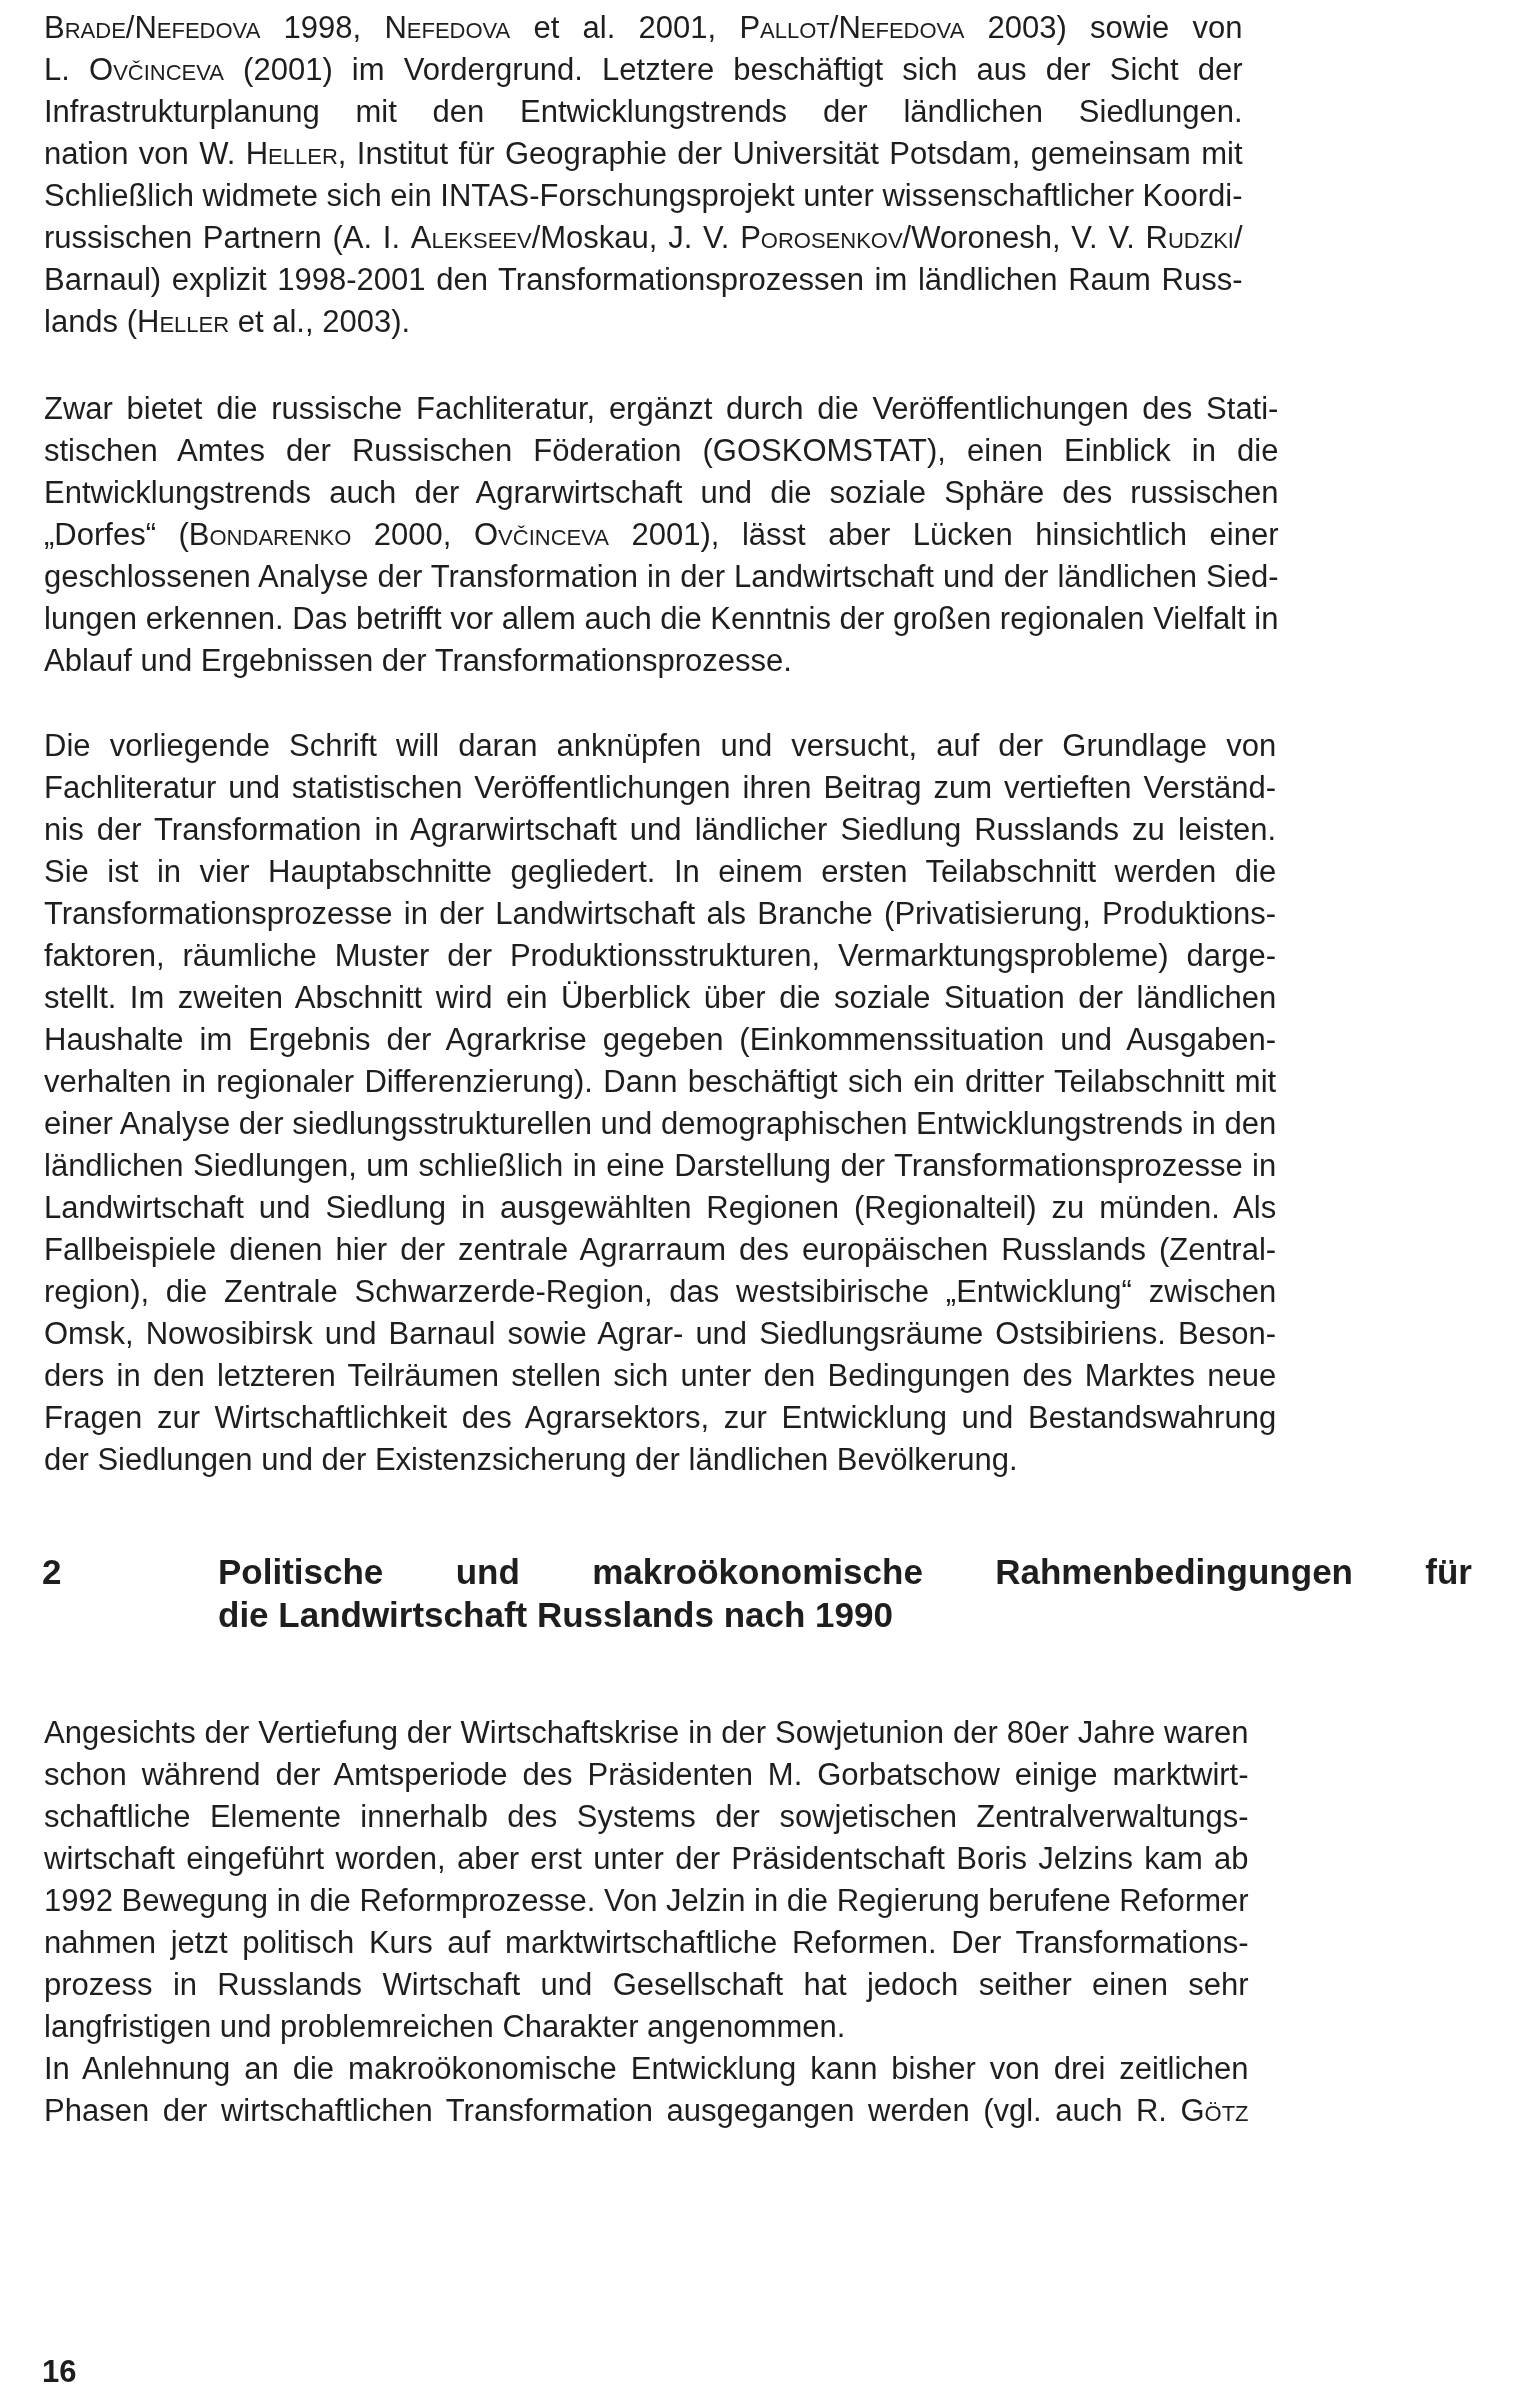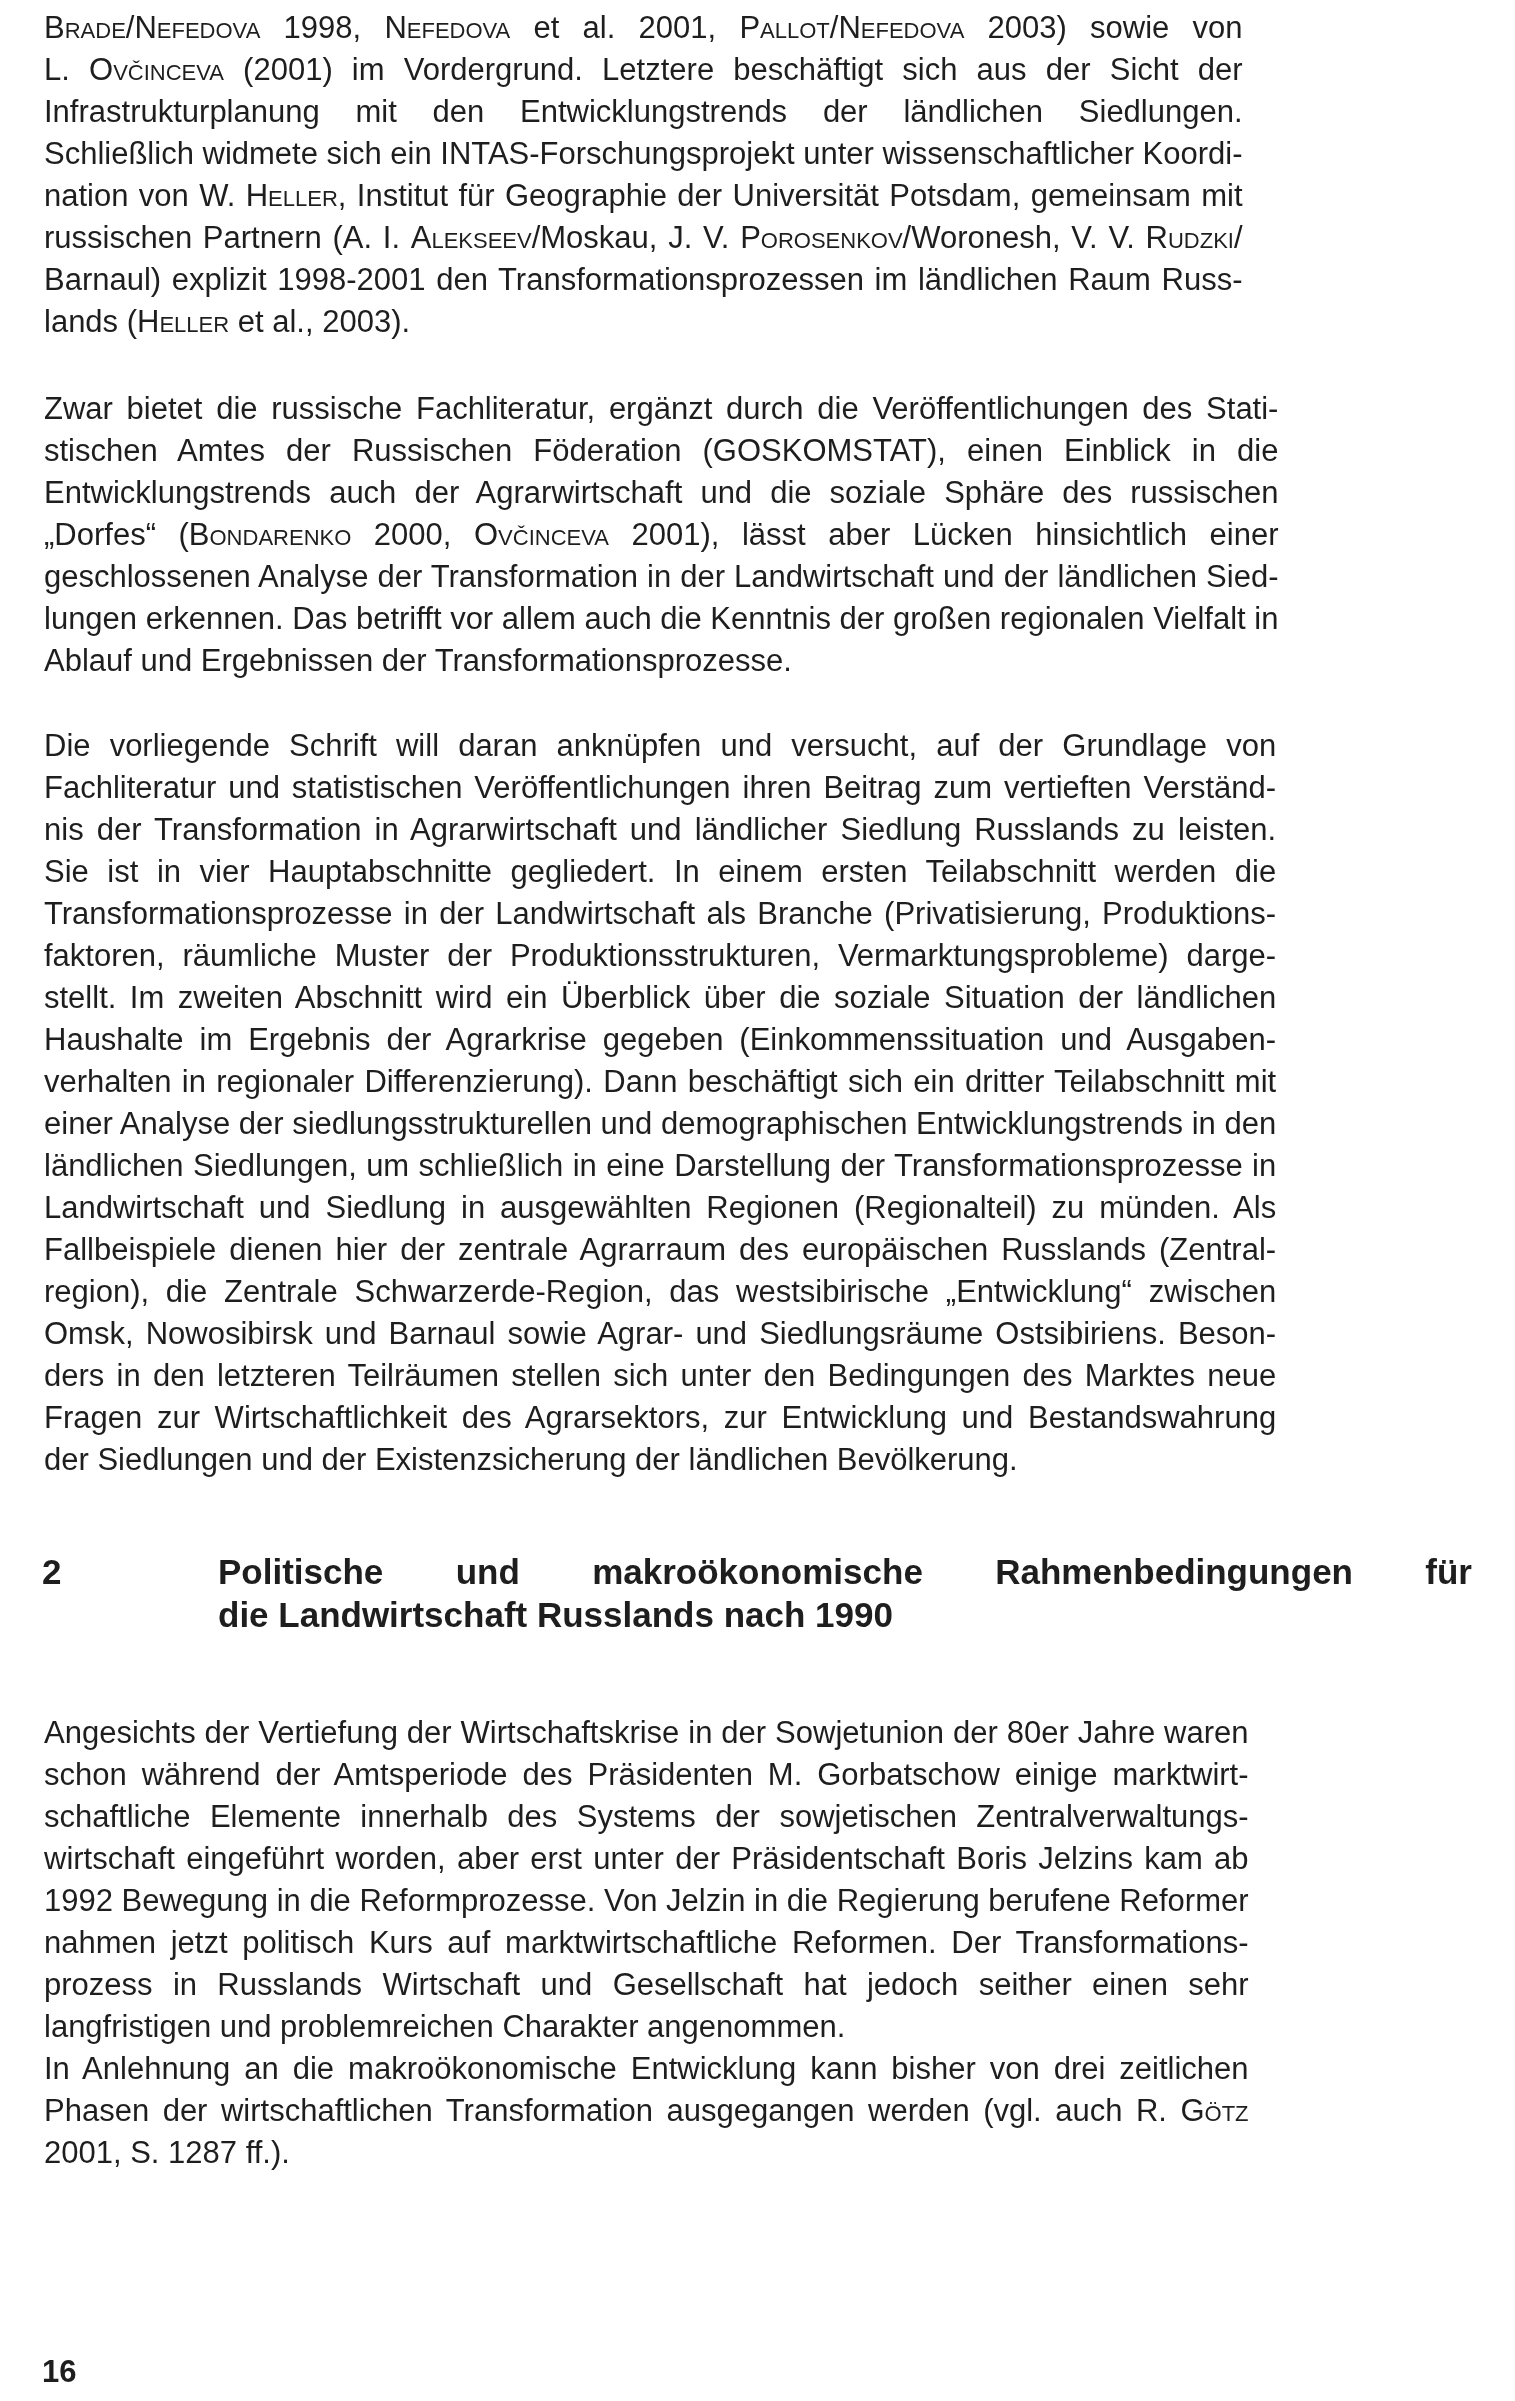--- a/index.html
+++ b/index.html
@@ -31,22 +31,22 @@
   #pagenum { position: absolute; left: 0; top: 2353px; font-size: 31px; line-height: 38px; font-weight: bold; }
 </style>
 </head>
 <body>
 
 <div class="page">
   <div id="p1" class="para">
       <span class="line"><span class="sc">Brade</span><span>/</span><span class="sc">Nefedova</span><span> 1998, </span><span class="sc">Nefedova</span><span> et al. 2001, </span><span class="sc">Pallot</span><span>/</span><span class="sc">Nefedova</span><span> 2003) sowie von</span></span>
       <span class="line"><span>L. </span><span class="sc">Ovčinceva</span><span> (2001) im Vordergrund. Letztere beschäftigt sich aus der Sicht der</span></span>
       <span class="line"><span>Infrastrukturplanung mit den Entwicklungstrends der ländlichen Siedlungen.</span></span>
+      <span class="line"><span>nation von W. </span><span class="sc">Heller</span><span>, Institut für Geographie der Universität Potsdam, gemeinsam mit</span></span>
       <span class="line"><span>Schließlich widmete sich ein INTAS-Forschungsprojekt unter wissenschaftlicher Koordi-</span></span>
-      <span class="line"><span>nation von W. </span><span class="sc">Heller</span><span>, Institut für Geographie der Universität Potsdam, gemeinsam mit</span></span>
       <span class="line"><span>russischen Partnern (A. I. </span><span class="sc">Alekseev</span><span>/Moskau, J. V. </span><span class="sc">Porosenkov</span><span>/Woronesh, V. V. </span><span class="sc">Rudzki</span><span>/</span></span>
       <span class="line"><span>Barnaul) explizit 1998-2001 den Transformationsprozessen im ländlichen Raum Russ-</span></span>
       <span class="line last"><span>lands (</span><span class="sc">Heller</span><span> et al., 2003).</span></span>
     </div>
   <div id="p2" class="para">
       <span class="line"><span>Zwar bietet die russische Fachliteratur, ergänzt durch die Veröffentlichungen des Stati-</span></span>
       <span class="line"><span>stischen Amtes der Russischen Föderation (GOSKOMSTAT), einen Einblick in die</span></span>
       <span class="line"><span>Entwicklungstrends auch der Agrarwirtschaft und die soziale Sphäre des russischen</span></span>
       <span class="line"><span>„Dorfes“ (</span><span class="sc">Bondarenko</span><span> 2000, </span><span class="sc">Ovčinceva</span><span> 2001), lässt aber Lücken hinsichtlich einer</span></span>
       <span class="line"><span>geschlossenen Analyse der Transformation in der Landwirtschaft und der ländlichen Sied-</span></span>
@@ -86,18 +86,17 @@
       <span class="line"><span>Angesichts der Vertiefung der Wirtschaftskrise in der Sowjetunion der 80er Jahre  waren</span></span>
       <span class="line"><span>schon während der Amtsperiode des Präsidenten M. Gorbatschow einige marktwirt-</span></span>
       <span class="line"><span>schaftliche Elemente innerhalb des Systems der sowjetischen Zentralverwaltungs-</span></span>
       <span class="line"><span>wirtschaft eingeführt worden, aber erst unter der Präsidentschaft Boris Jelzins kam ab</span></span>
       <span class="line"><span>1992 Bewegung in die Reformprozesse. Von Jelzin in die Regierung berufene Reformer</span></span>
       <span class="line"><span>nahmen jetzt politisch Kurs auf marktwirtschaftliche Reformen. Der Transformations-</span></span>
       <span class="line"><span>prozess in Russlands Wirtschaft und Gesellschaft hat jedoch seither einen sehr</span></span>
       <span class="line last"><span>langfristigen und problemreichen Charakter angenommen.</span></span>
       <span class="line"><span>In Anlehnung an die makroökonomische Entwicklung kann bisher von drei zeitlichen</span></span>
       <span class="line"><span>Phasen der wirtschaftlichen Transformation ausgegangen werden (vgl. auch R. </span><span class="sc">Götz</span></span>
-      <span class="line last"><span>2001, S. 1287 ff.).</span></span>
     </div>
 
   <div id="pagenum">16</div>
 </div>
 
 
 </body></html>

